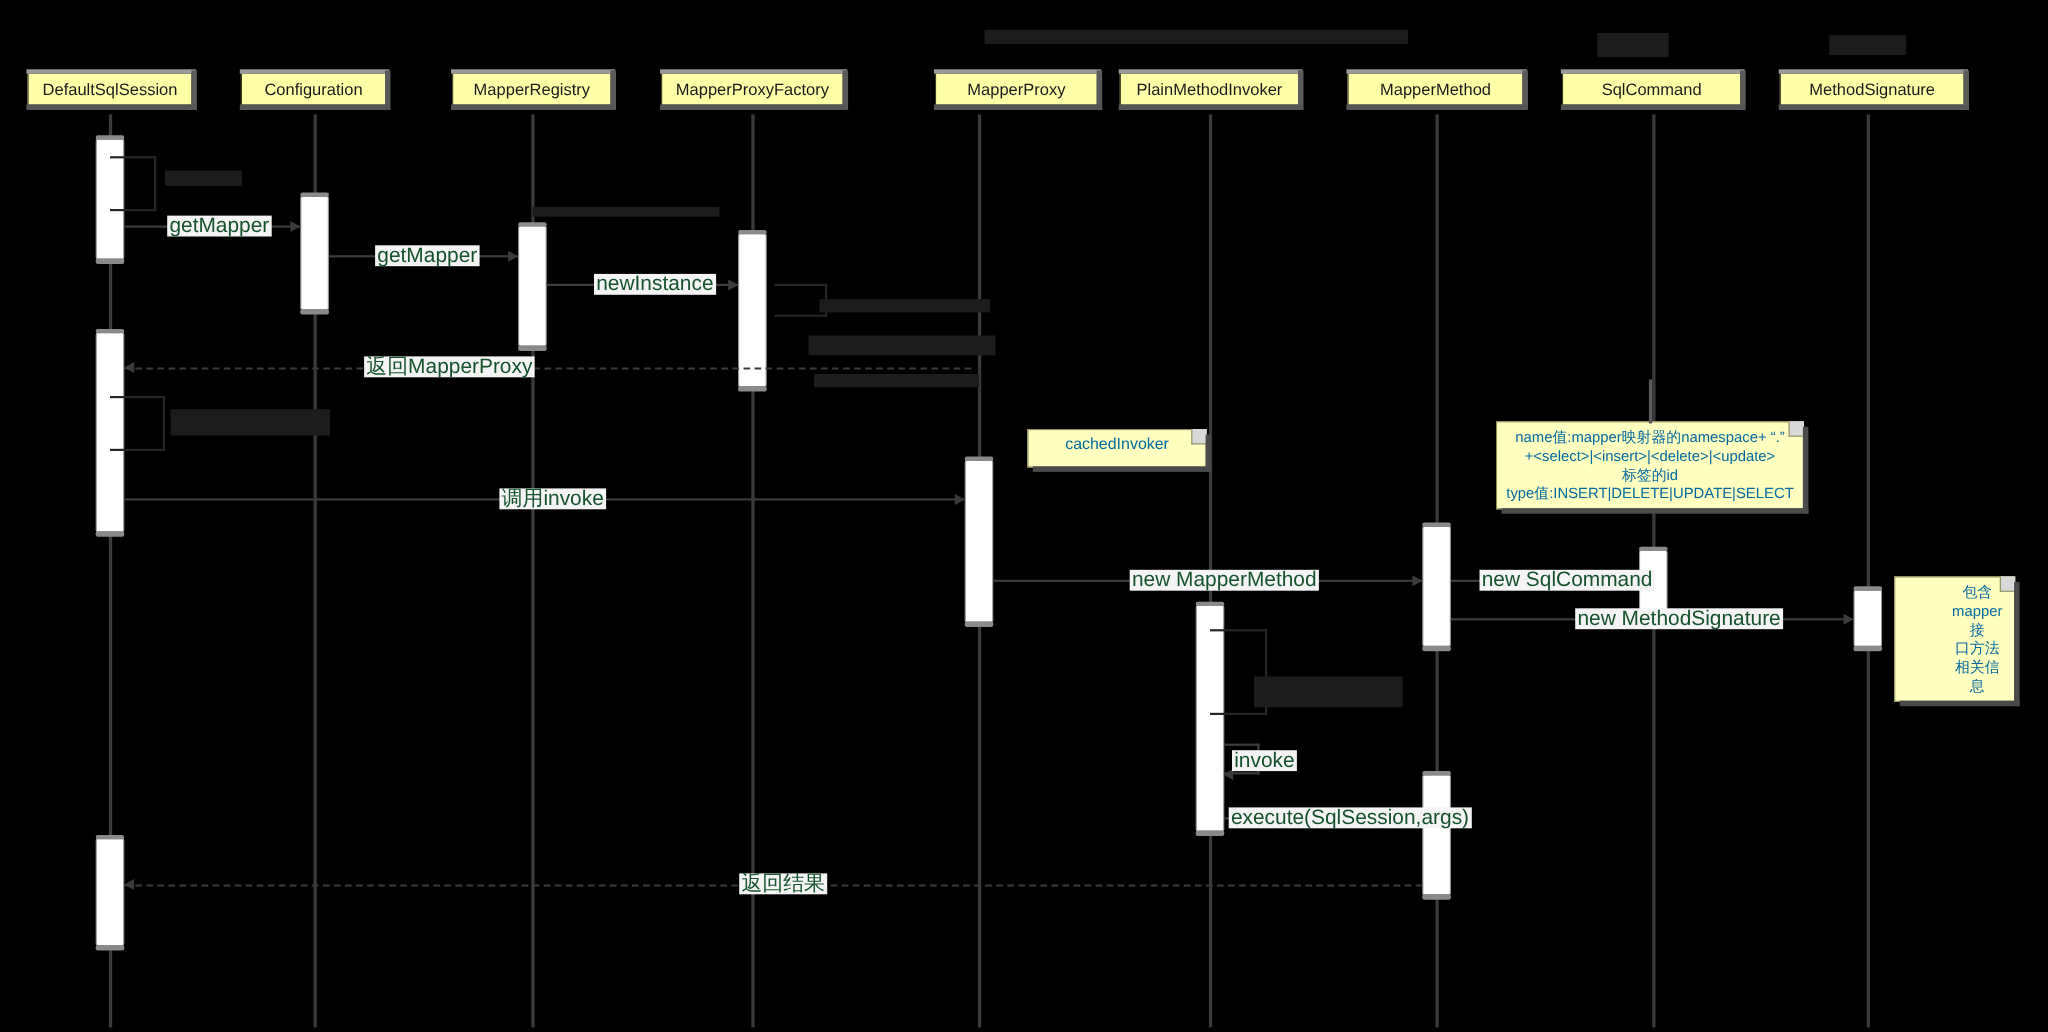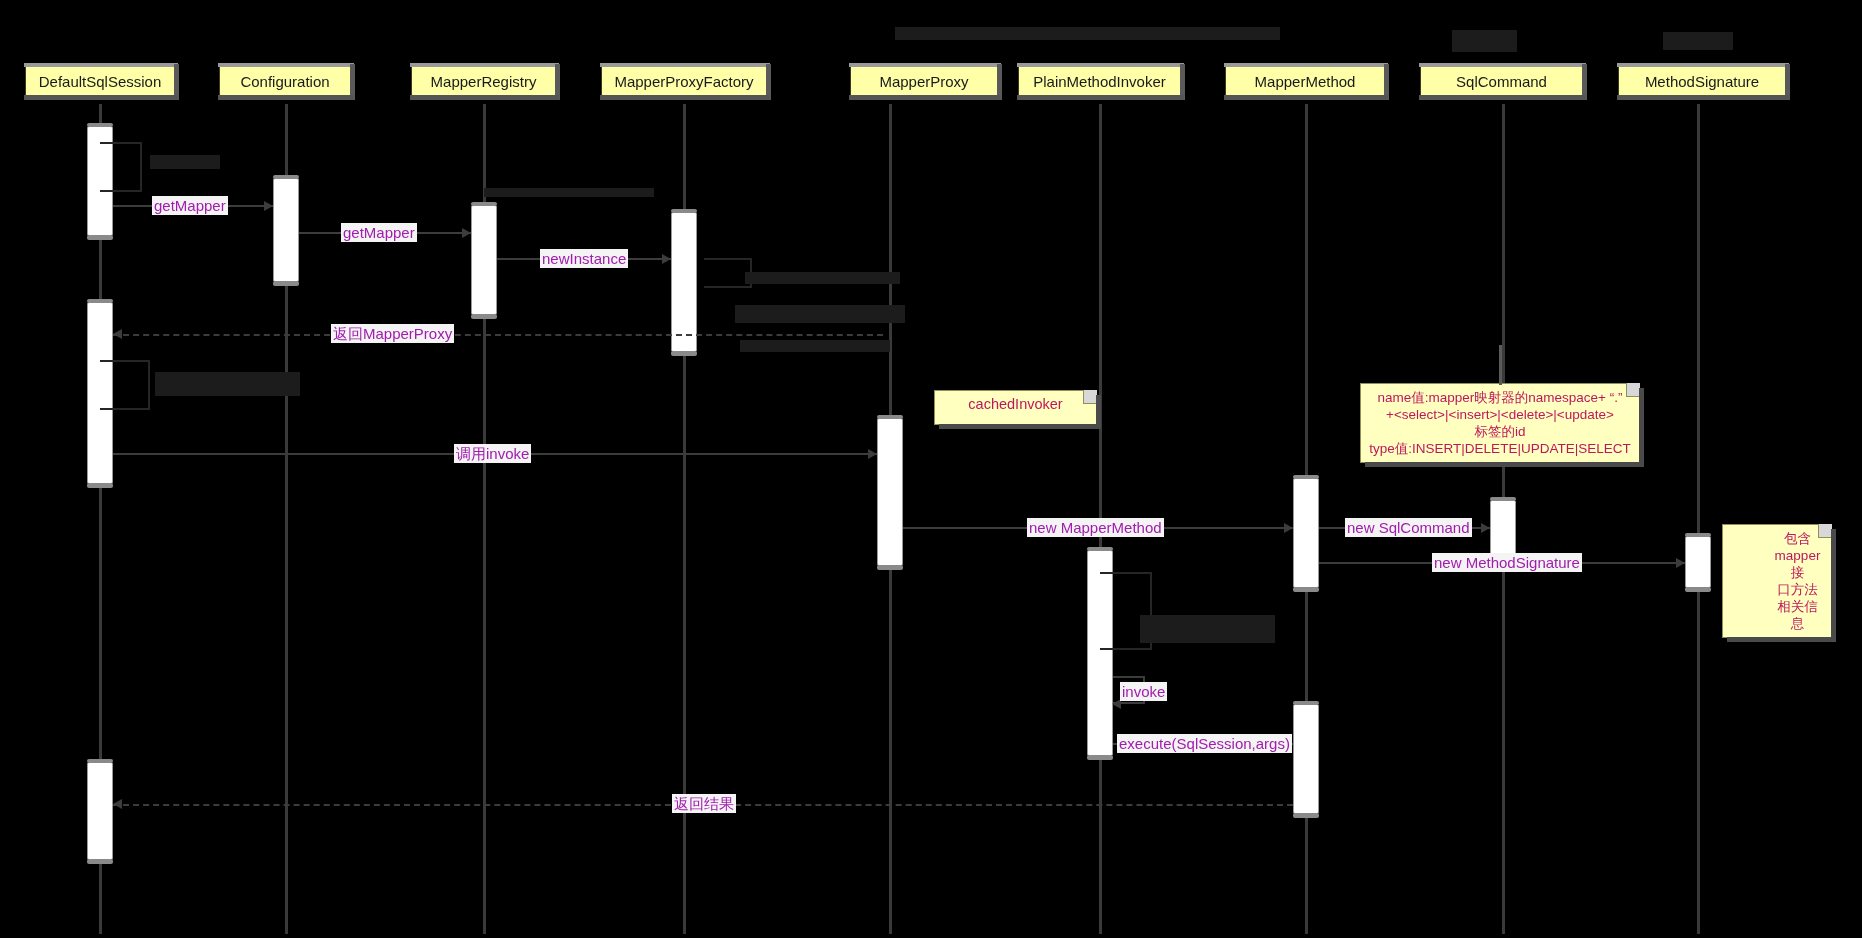--- a/index.html
+++ b/index.html
@@ -27,30 +27,30 @@
   .act .cap-b{position:absolute;left:-1px;right:-1px;bottom:-5px;height:5px;background:#8a8a8a;border-radius:2px;}
 
   
   .msg{position:absolute;height:2px;background:#3c3c3c;}
   .msg.dashed{background:none;border-top:2px dashed #3c3c3c;height:0;}
   .arrow{position:absolute;width:0;height:0;border-top:5px solid transparent;
          border-bottom:5px solid transparent;}
   .arrow.right{border-left:9px solid #3c3c3c;}
   .arrow.left{border-right:9px solid #3c3c3c;}
 
-  .mlabel{position:absolute;background:#f4f4f4;color:#a21caf;font-size:15px;
+  .mlabel{position:absolute;background:#f4f4f4;color:#14532d;font-size:19px;
           padding:0 2px;white-space:nowrap;line-height:19px;}
 
   
   .self{position:absolute;border:2px solid #3c3c3c;border-left:none;box-sizing:border-box;}
   .self.dark{border-color:#262626;}
 
   
   .note{position:absolute;background:#ffffc0;border:1px solid #8f8f5a;
-        color:#be185d;font-size:13.5px;line-height:17px;text-align:center;
+        color:#0369a1;font-size:13.5px;line-height:17px;text-align:center;
         padding:5px 7px;box-sizing:border-box;}
   .note .fold{position:absolute;right:-1px;top:-1px;width:13px;height:13px;
         background:#d8d8d8;border-left:1px solid #8f8f5a;border-bottom:1px solid #8f8f5a;}
   .note .nshadow{position:absolute;right:-5px;top:4px;bottom:-5px;width:5px;background:#4a4a4a;}
   .note .nshadow-b{position:absolute;left:4px;right:-5px;bottom:-5px;height:5px;background:#4a4a4a;}
   .note .ntitle{font-size:14.5px;margin-bottom:6px;}
   .note-anchor{position:absolute;background:#5a5a5a;}
   .dimband{position:absolute;background:#1c1c1c;}
 </style>
 </head>

